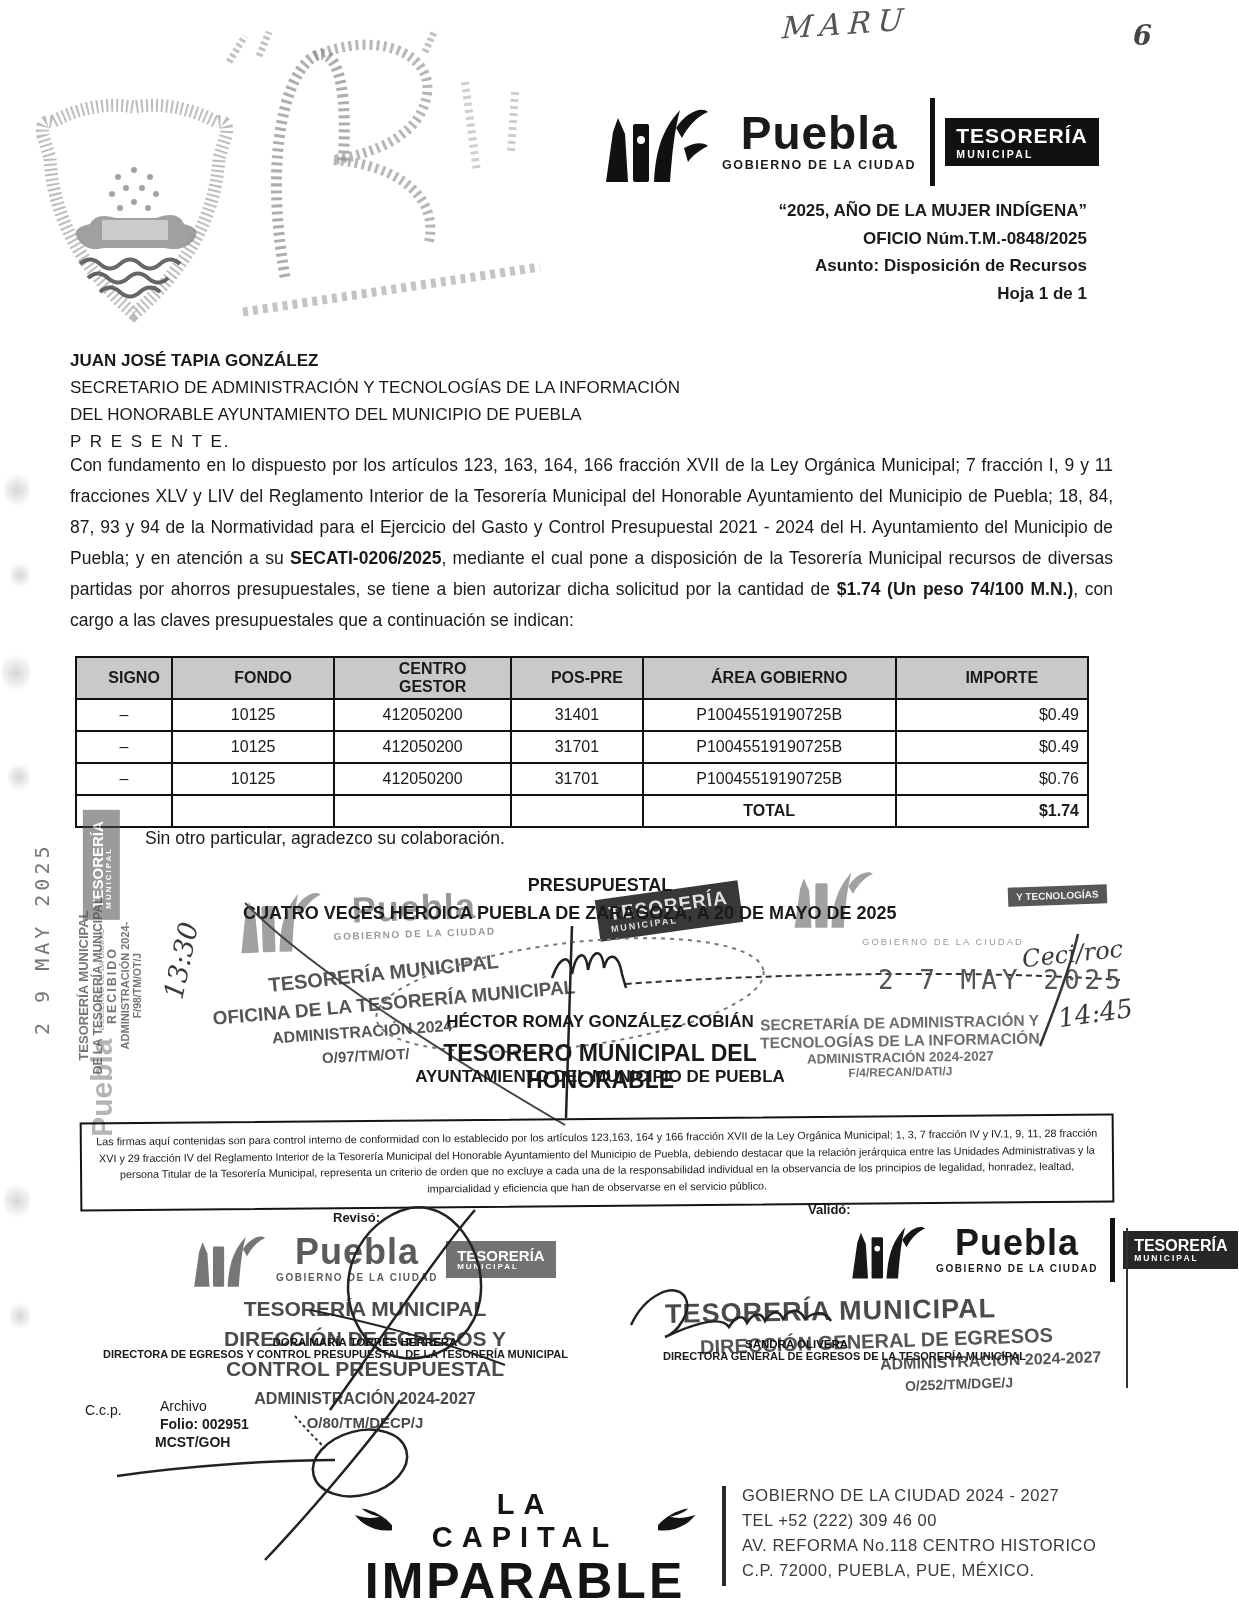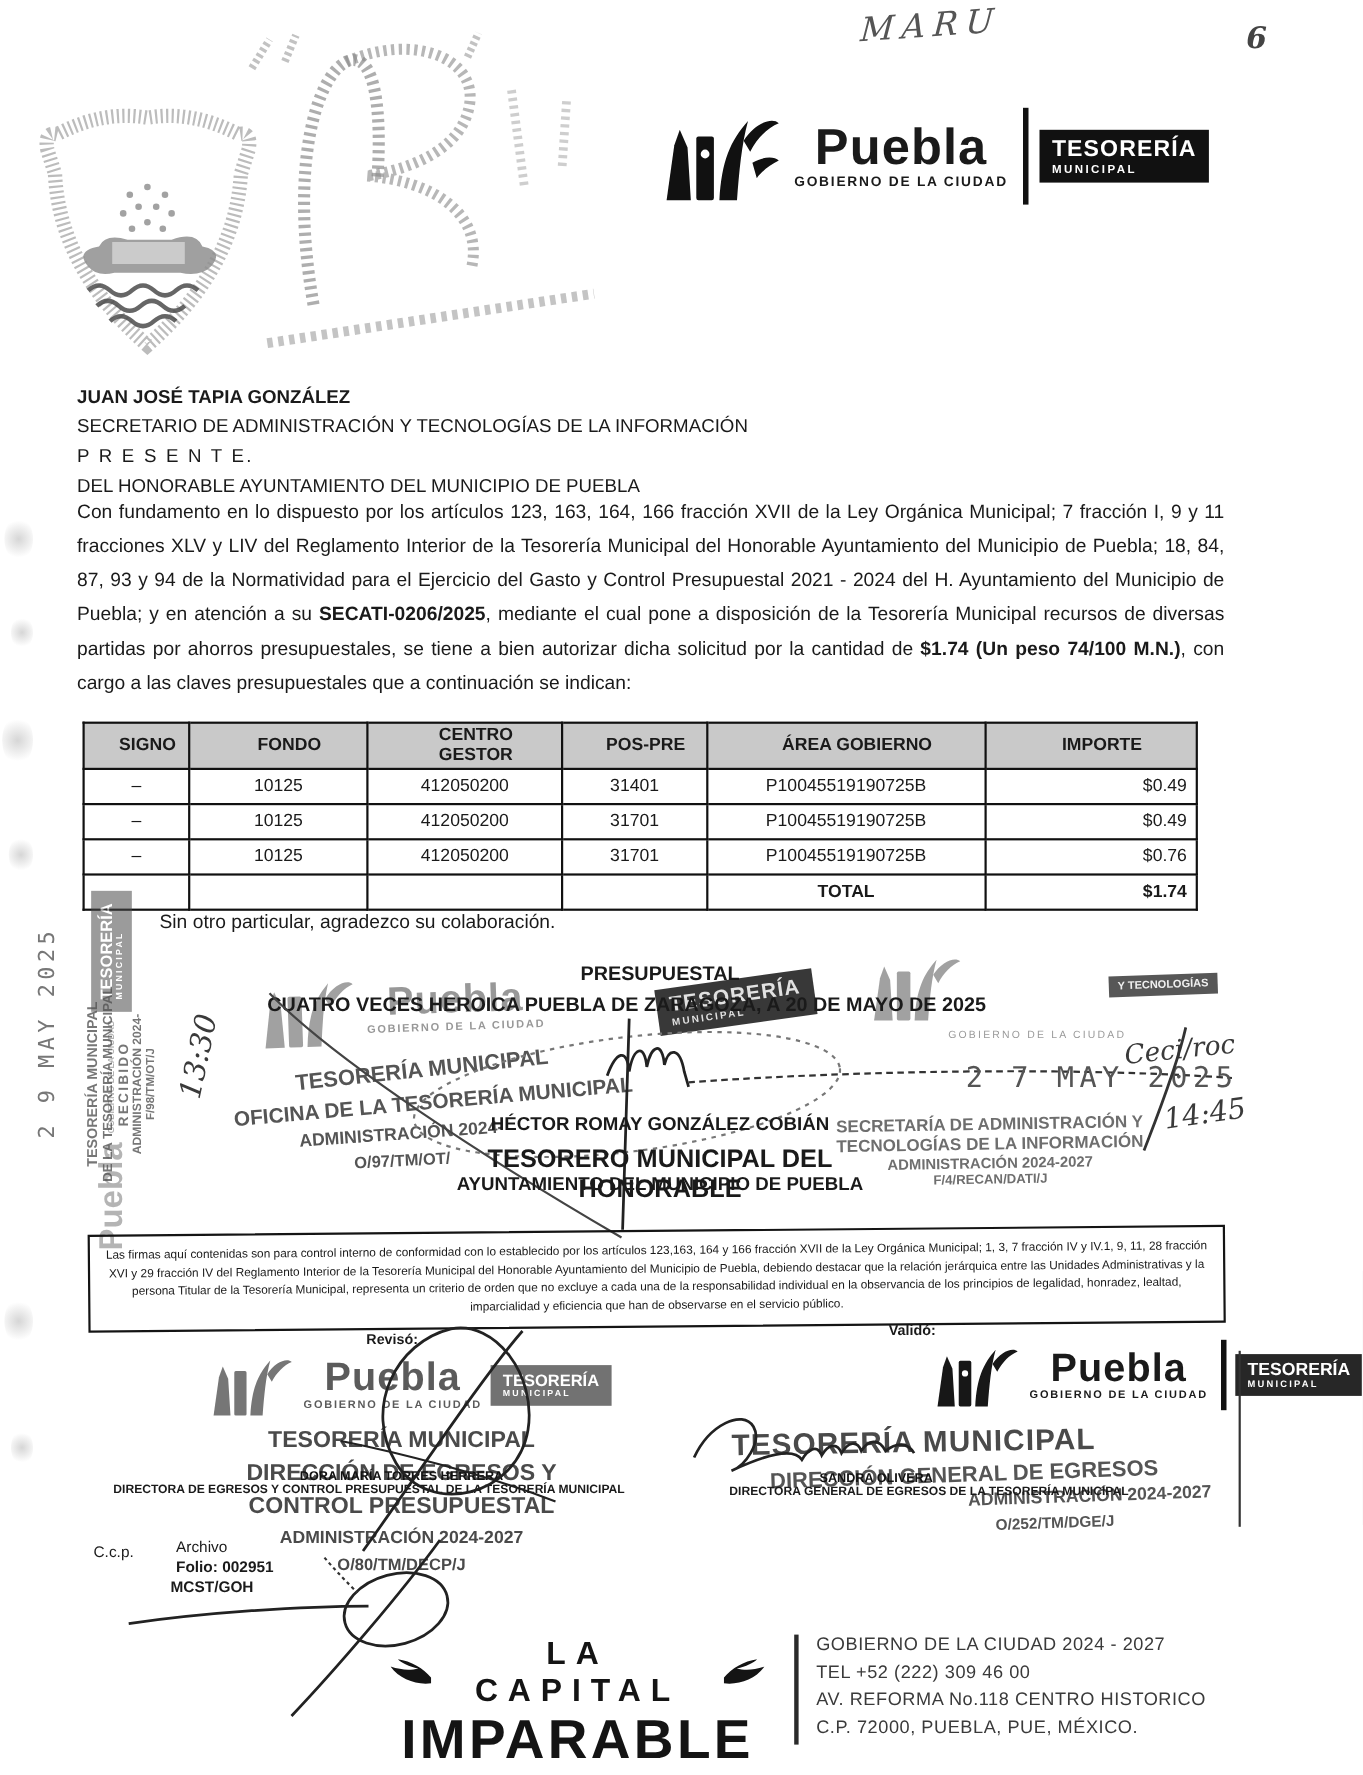--- a/index.html
+++ b/index.html
@@ -103,26 +103,32 @@
       <span class="pname">Puebla</span>
       <span class="psub">GOBIERNO DE LA CIUDAD</span>
     </span>
     <span class="pbar"></span>
     <span class="pbadge">
       <div class="b1">TESORERÍA</div>
       <div class="b2">MUNICIPAL</div>
     </span>
   </div>
 
+  <div class="abs r b" style="right:152px;top:197px;font-size:17px;line-height:27.5px;">
+    <div>“2025, AÑO DE LA MUJER INDÍGENA”</div>
+    <div>OFICIO Núm.T.M.-0848/2025</div>
+    <div>Asunto: Disposición de Recursos</div>
+    <div>Hoja 1 de 1</div>
+  </div>
 
   <div class="abs recip" style="left:70px;top:347px;">
     <div class="b">JUAN JOSÉ TAPIA GONZÁLEZ</div>
     <div>SECRETARIO DE ADMINISTRACIÓN Y TECNOLOGÍAS DE LA INFORMACIÓN</div>
+    <div>DEL HONORABLE AYUNTAMIENTO DEL MUNICIPIO DE PUEBLA</div>
     <div style="letter-spacing:2px;">P R E S E N T E.</div>
-    <div>DEL HONORABLE AYUNTAMIENTO DEL MUNICIPIO DE PUEBLA</div>
   </div>
 
   <p class="abs bodytxt" style="left:70px;top:432px;width:1043px;">
     <span>Con fundamento en lo dispuesto por los artículos 123, 163, 164, 166 fracción XVII de la Ley Orgánica Municipal; 7 fracción I, 9 y 11 fracciones XLV y LIV del Reglamento Interior de la Tesorería Municipal del Honorable Ayuntamiento del Municipio de Puebla; 18, 84, 87, 93 y 94 de la Normatividad para el Ejercicio del Gasto y Control Presupuestal 2021 - 2024 del H. Ayuntamiento del Municipio de Puebla; y en atención a su </span><span class="b">SECATI-0206/2025</span><span>, mediante el cual pone a disposición de la Tesorería Municipal recursos de diversas partidas por ahorros presupuestales, se tiene a bien autorizar dicha solicitud por la cantidad de </span><span class="b">$1.74 (Un peso 74/100 M.N.)</span><span>, con cargo a las claves presupuestales que a continuación se indican:</span>
   </p>
 
   <table class="doc abs" style="left:75px;top:656px;">
     <tbody>
         <tr>
       <th style="width:9.5%">SIGNO</th>

